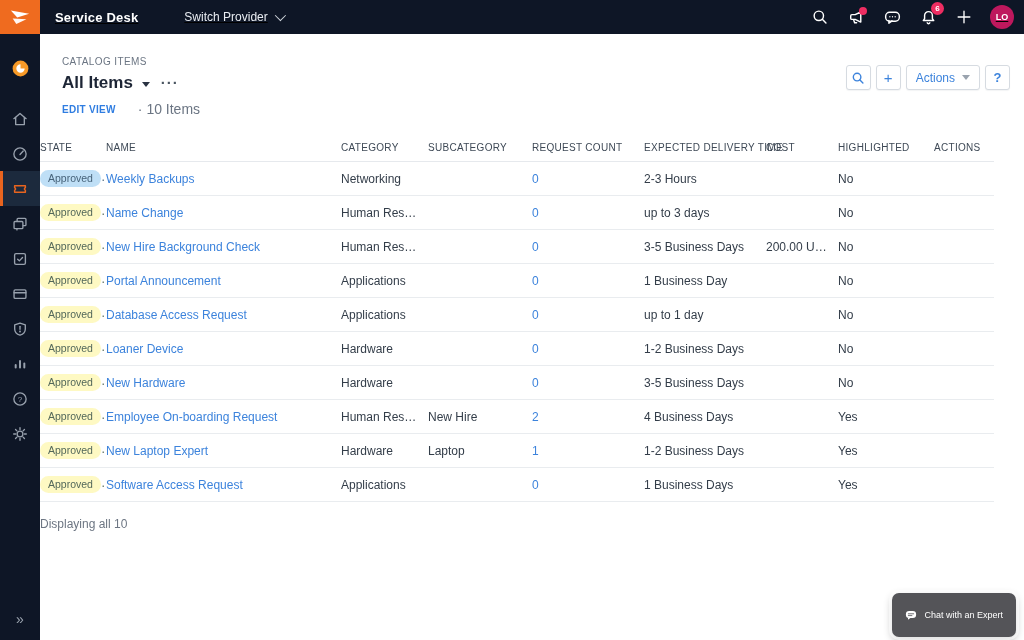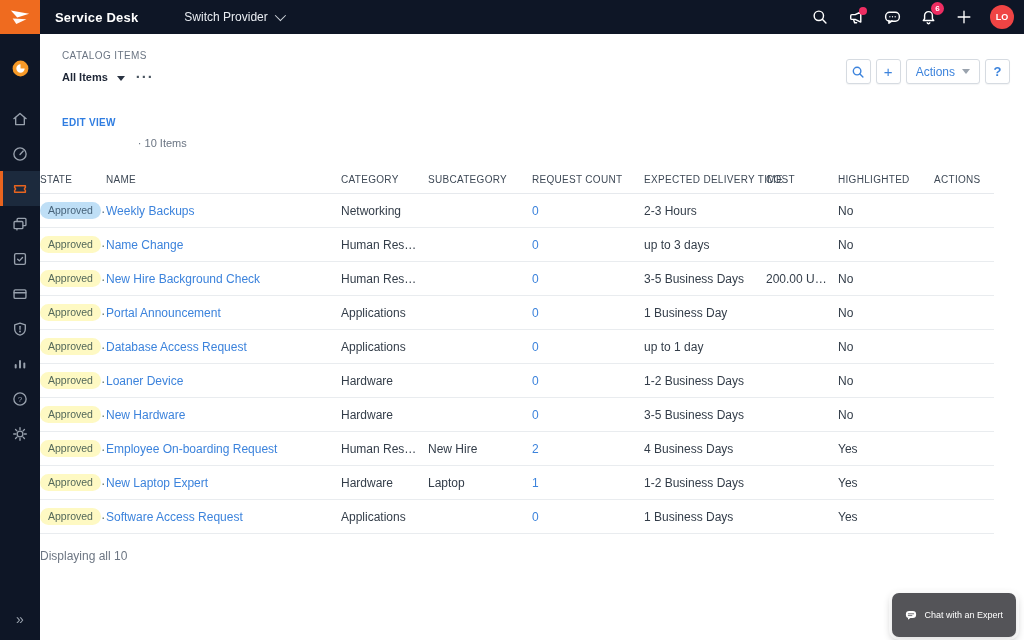--- a/index.html
+++ b/index.html
@@ -1,63 +1,63 @@
 <!DOCTYPE html>
 <html><head>
 <meta charset="utf-8">
 <style>
   * { box-sizing: border-box; margin: 0; padding: 0; }
   html, body { width: 1024px; height: 640px; overflow: hidden; background: #fff;
     font-family: "Liberation Sans", sans-serif; }
 
   
   .topbar { position: fixed; top: 0; left: 0; width: 1024px; height: 34px;
-    background: #0e1626; display: flex; align-items: center; z-index: 50; }
+    background: #0e1626; display: flex; align-items: center; z-index: 50; text-decoration: underline; }
   .logo-box { width: 40px; height: 34px; background: #ef6b1f; display: flex;
     align-items: center; justify-content: center; flex: 0 0 auto; cursor: pointer; }
   .product-name { color: #fff; font-weight: 700; font-size: 13px; margin-left: 15px; letter-spacing: .2px; }
   .switch-provider { color: #e9edf2; font-size: 12px; margin-left: 46px; display: flex;
     align-items: center; gap: 7px; cursor: pointer; }
   .chev-down { width: 8px; height: 8px; border-right: 1.5px solid #cfd5dc; border-bottom: 1.5px solid #cfd5dc;
     transform: rotate(45deg) translateY(-2px); display: inline-block; }
   .topbar-right { margin-left: auto; display: flex; align-items: center; padding-right: 10px; }
   .tb-icon { width: 36px; height: 34px; display: flex; align-items: center; justify-content: center;
     position: relative; cursor: pointer; }
   .red-dot { position: absolute; top: 7px; right: 7px; width: 8px; height: 8px; border-radius: 50%;
     background: #ee2d62; }
   .count-badge { position: absolute; top: 2px; right: 2px; min-width: 13px; height: 13px; border-radius: 8px;
     background: #ee2d62; color: #fff; font-size: 8px; font-weight: 700; display: flex;
     align-items: center; justify-content: center; padding: 0 3px; }
-  .avatar { width: 24px; height: 24px; border-radius: 50%; background: #ef4444; color: #fff;
+  .avatar { width: 24px; height: 24px; border-radius: 50%; background: #be185d; color: #fff;
     font-size: 9px; font-weight: 700; display: flex; align-items: center; justify-content: center;
     margin-left: 8px; cursor: pointer; }
 
   
   .sidebar { position: fixed; top: 34px; left: 0; width: 40px; height: 606px; background: #0e1626;
     display: flex; flex-direction: column; align-items: center; padding-top: 16px; z-index: 40; }
   .side-item { width: 40px; height: 35px; display: flex; align-items: center; justify-content: center;
     position: relative; cursor: pointer; }
   .side-item.first { height: 36px; margin-bottom: 15px; }
   .side-item.active { background: #1c2a3d; box-shadow: inset 3px 0 0 #e8641f; }
   .collapse-btn { position: absolute; bottom: 8px; left: 0; width: 40px; height: 26px; color: #9aa3ae;
     font-size: 14px; display: flex; align-items: center; justify-content: center; cursor: pointer; }
 
   
-  .content { position: absolute; left: 40px; top: 34px; width: 984px; height: 511px; background: #fff; }
+  .content { position: absolute; left: 40px; top: 40px; width: 984px; height: 511px; background: #fff; }
   .page-head { position: relative; padding: 16px 14px 0 22px; }
   .eyebrow { font-size: 10px; color: #6b7583; letter-spacing: .4px; }
   .title-row { display: flex; align-items: center; gap: 9px; margin-top: 5px; height: 22px; }
-  .page-title { font-size: 11px; font-weight: 700; color: #1d2535; }
+  .page-title { font-size: 17px; font-weight: 700; color: #1d2535; }
   .title-caret { width: 0; height: 0; border-left: 4.5px solid transparent; border-right: 4.5px solid transparent;
     border-top: 5.5px solid #2a3342; margin-top: 2px; cursor: pointer; }
   .more-dots { color: #4a5561; font-size: 15px; font-weight: 700; letter-spacing: 1px; cursor: pointer;
     line-height: 10px; margin-left: 2px; }
   .meta-row { margin-top: 7px; display: flex; align-items: center; gap: 22px; }
   .edit-view { color: #2f7de1; font-weight: 700; font-size: 10px; letter-spacing: .3px; cursor: pointer; }
-  .item-count { color: #6b7583; font-size: 11px; margin-top: 42px; }
+  .item-count { color: #6b7583; font-size: 14px; }
   .head-actions { position: absolute; right: 14px; top: 25px; display: flex; gap: 5px; }
   .btn { min-width: 25px; height: 25px; border: 1px solid #d6dbe1; border-radius: 3px; background: #fff;
     color: #3c83dc; display: flex; align-items: center; justify-content: center; font-size: 13px;
     cursor: pointer; box-shadow: 0 1px 1px rgba(20,30,50,.05); }
   .btn-actions { padding: 0 9px; gap: 7px; font-size: 12px; }
   .btn-caret { width: 0; height: 0; border-left: 4px solid transparent; border-right: 4px solid transparent;
     border-top: 5px solid #9aa3ae; }
   .btn-help { font-weight: 700; }
   .plus-glyph { font-size: 15px; font-weight: 400; color: #3c83dc; line-height: 1; }
 

